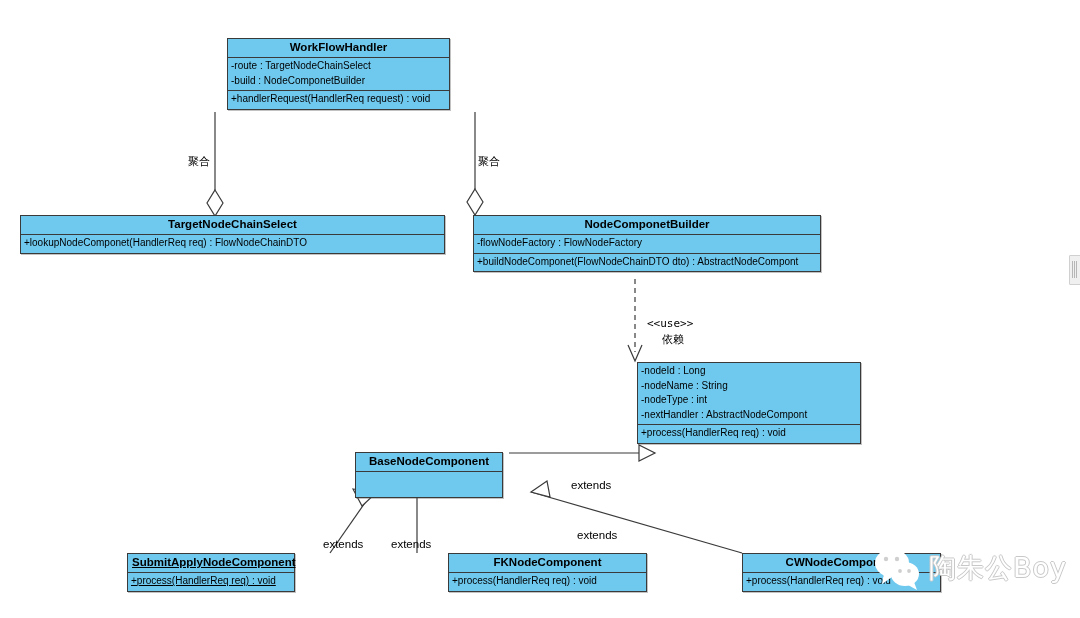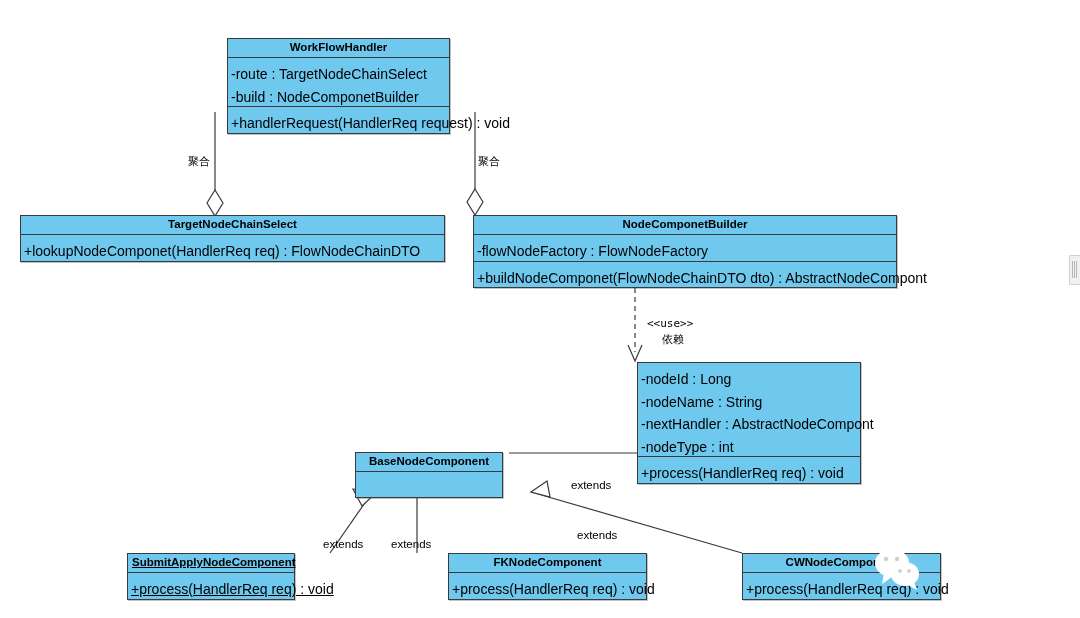--- a/index.html
+++ b/index.html
@@ -45,24 +45,24 @@
     border-bottom: 1px solid #3a3a3a;
     padding: 1px 0 2px 0;
   }
   .uml-section:last-child {
     border-bottom: none;
   }
   .uml-section.empty {
     height: 22px;
   }
   .uml-member {
-    font-size: 14px;
+    font-size: 10px;
     color: #000;
     line-height: 14.5px;
-    padding: 8px 3px 0 3px;
+    padding: 0 3px 0 3px;
     white-space: nowrap;
   }
   .edge-label {
     position: absolute;
     font-size: 11.5px;
     color: #000;
     white-space: nowrap;
     line-height: 14px;
     margin-top: 16px;
   }
@@ -207,36 +207,36 @@
     </div>
   </div>
 
   <div class="uml-class" style="left:20px; top:215px; width:425px;">
     <div class="uml-title">TargetNodeChainSelect</div>
     <div class="uml-section">
       <div class="uml-member">+lookupNodeComponet(HandlerReq req) : FlowNodeChainDTO</div>
     </div>
   </div>
 
-  <div class="uml-class" style="left:473px; top:215px; width:424px;">
+  <div class="uml-class" style="left:473px; top:215px; width:348px;">
     <div class="uml-title">NodeComponetBuilder</div>
     <div class="uml-section">
       <div class="uml-member">-flowNodeFactory : FlowNodeFactory</div>
     </div>
     <div class="uml-section">
       <div class="uml-member">+buildNodeComponet(FlowNodeChainDTO dto) : AbstractNodeCompont</div>
     </div>
   </div>
 
   <div class="uml-class" style="left:637px; top:362px; width:224px;">
     <div class="uml-section">
       <div class="uml-member">-nodeId : Long</div>
       <div class="uml-member">-nodeName : String</div>
+      <div class="uml-member">-nodeType : int</div>
       <div class="uml-member">-nextHandler : AbstractNodeCompont</div>
-      <div class="uml-member">-nodeType : int</div>
     </div>
     <div class="uml-section">
       <div class="uml-member">+process(HandlerReq req) : void</div>
     </div>
   </div>
 
   <div class="uml-class" style="left:355px; top:452px; width:148px;">
     <div class="uml-title">BaseNodeComponent</div>
     <div class="uml-section empty"></div>
   </div>
@@ -266,20 +266,21 @@
     <svg width="52" height="44" viewBox="0 0 52 44">
       <ellipse cx="20" cy="17" rx="17" ry="14" fill="#ffffff"></ellipse>
       <polygon points="12,27 10,38 20,31" fill="#ffffff"></polygon>
       <circle cx="14" cy="13" r="2.2" fill="#cfcfcf"></circle>
       <circle cx="25" cy="13" r="2.2" fill="#cfcfcf"></circle>
       <ellipse cx="33" cy="28" rx="14" ry="12" fill="#ffffff"></ellipse>
       <polygon points="42,36 45,44 36,39" fill="#ffffff"></polygon>
       <circle cx="28" cy="25" r="1.9" fill="#cfcfcf"></circle>
       <circle cx="37" cy="25" r="1.9" fill="#cfcfcf"></circle>
     </svg>
+    <span class="wm-text">陶朱公Boy</span>
   </div>
 
   <div id="scrollbar-track">
     <div id="scrollbar-thumb">
       <i></i>
         <i></i>
         <i></i>
     </div>
   </div>
 

